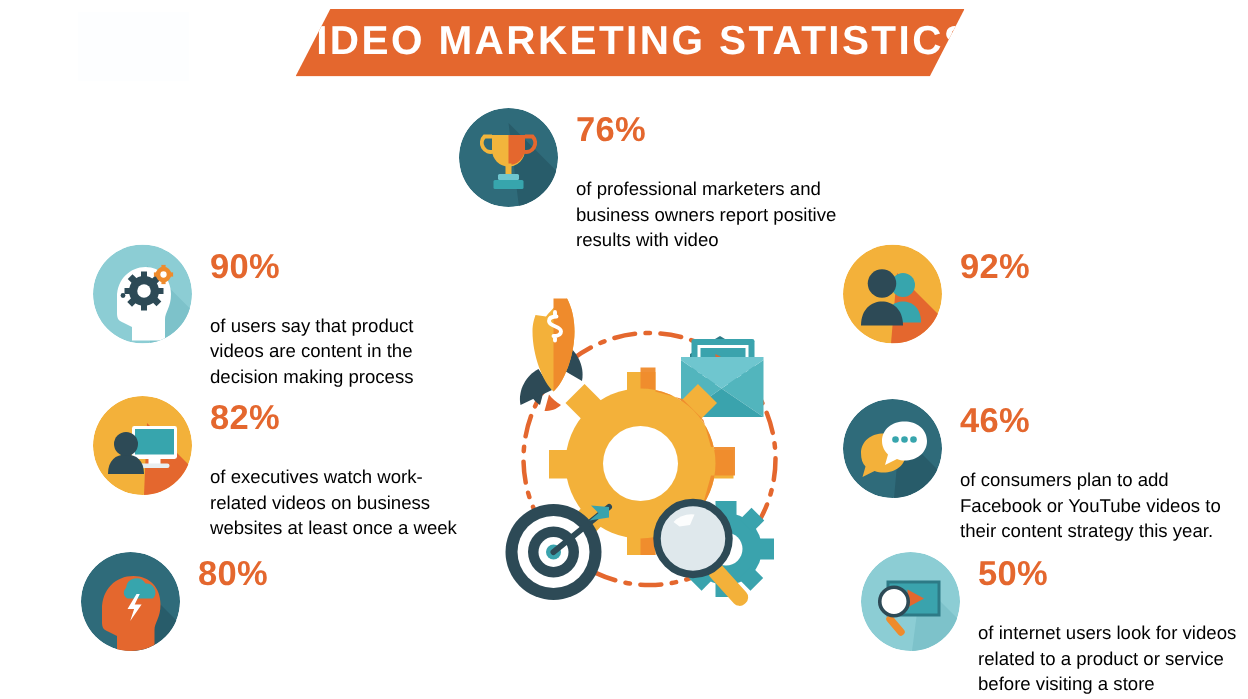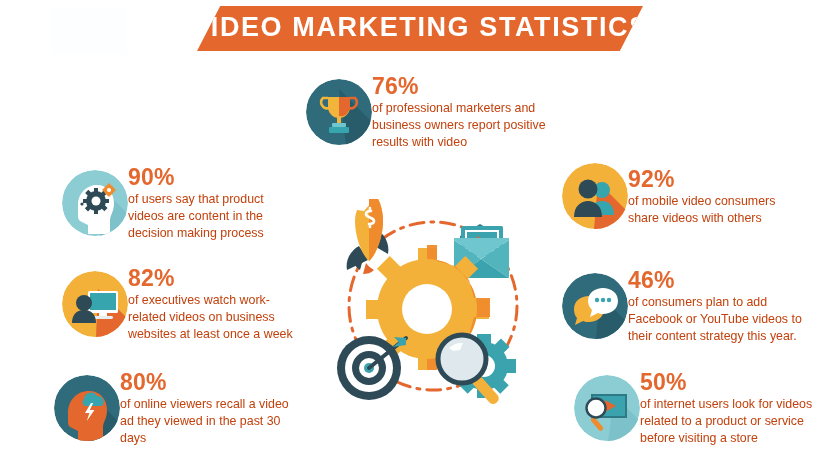--- a/index.html
+++ b/index.html
@@ -28,43 +28,44 @@
     letter-spacing: 1.6px;
     line-height: 1;
     white-space: nowrap;
     transform: translateY(-1px);
   }
 
   
   .stat {
     position: absolute;
     display: flex;
-    align-items: center;
+    align-items: flex-start;
+    gap: 12px;
   }
   .badge {
     position: relative;
     width: 66px; height: 66px;
     border-radius: 50%;
     flex: 0 0 66px;
     overflow: hidden;
   }
   .badge svg { position: absolute; left: 0; top: 0; width: 66px; height: 66px; }
   .stat-text { padding-top: 2px; }
   .pct {
     color: #e4672e;
     font-size: 23px;
     font-weight: bold;
     line-height: 1.05;
     letter-spacing: 0.2px;
   }
   .desc {
-    color: #c2410c;
+    color: #000000;
     font-size: 12.4px;
     line-height: 1.38;
-    margin-top: 2px;
+    margin-top: 20px;
     max-width: 200px;
   }
 
   
   #stat-76 { left: 306px; top: 72px; }
   #stat-76 .desc { max-width: 178px; }
   #stat-90 { left: 62px;  top: 163px; }
   #stat-75 { left: 62px;  top: 264px; }
   #stat-80 { left: 54px;  top: 368px; }
   #stat-92 { left: 562px; top: 163px; }
@@ -177,38 +178,36 @@
       <svg viewBox="0 0 66 66">
         <circle cx="33" cy="33" r="33" fill="#2f6b7a"></circle>
         <path d="M36 18 L66 48 L66 66 L34 66 Z" fill="#285c6a"></path>
         <path d="M14 38 c0 -13 9 -22 21 -22 c11 0 18 8 18 19 c0 9 -4 12 -4 17 l0 14 l-25 0 l0 -10 l-6 -3 c-3 -1 -4 -3 -4 -6 z" fill="#e4672e"></path>
         <path d="M30 24 a7 7 0 0 1 13 -3 a6 6 0 0 1 5 10 l-17 0 a4.2 4.2 0 0 1 -1 -7 z" fill="#37a5ad"></path>
         <path d="M37 28 l-6 10 l4.4 0 l-2.6 8 l7.6 -11 l-4.6 0 l3.4 -7 z" fill="#ffffff"></path>
       </svg>
     </div>
     <div class="stat-text">
       <div class="pct">80%</div>
-      <div class="desc">of online viewers recall a video ad they viewed in the past 30 days</div>
     </div>
   </div>
 
   <div class="stat" id="stat-92">
     <div class="badge">
       <svg viewBox="0 0 66 66">
         <circle cx="33" cy="33" r="33" fill="#f3b13a"></circle>
         <path d="M36 19 L66 49 L66 66 L32 66 Z" fill="#e4672e"></path>
         <circle cx="40" cy="27" r="8" fill="#37a5ad"></circle>
         <path d="M28 52 c0 -10 6 -14 12 -14 c6 0 12 4 12 14 z" fill="#37a5ad"></path>
         <circle cx="26" cy="26" r="9.5" fill="#2d4a56"></circle>
         <path d="M12 54 c0 -11 7 -16 14 -16 c7 0 14 5 14 16 z" fill="#2d4a56"></path>
       </svg>
     </div>
     <div class="stat-text">
       <div class="pct">92%</div>
-      <div class="desc">of mobile video consumers share videos with others</div>
     </div>
   </div>
 
   <div class="stat" id="stat-46">
     <div class="badge">
       <svg viewBox="0 0 66 66">
         <circle cx="33" cy="33" r="33" fill="#2f6b7a"></circle>
         <path d="M38 22 L66 50 L66 66 L34 66 Z" fill="#285c6a"></path>
         <path d="M12 36 c0 -8 7 -13 15 -13 c8 0 15 5 15 13 c0 8 -7 13 -15 13 c-2 0 -4 0 -6 -1 l-8 4 l2 -7 c-2 -2 -3 -5 -3 -9 z" fill="#f3b13a"></path>
         <path d="M26 28 c0 -8 7 -13 15 -13 c8 0 15 5 15 13 c0 8 -7 13 -15 13 c-2 0 -3 0 -5 -1 l-8 4 l2 -7 c-2 -2 -4 -5 -4 -9 z" fill="#ffffff"></path>

